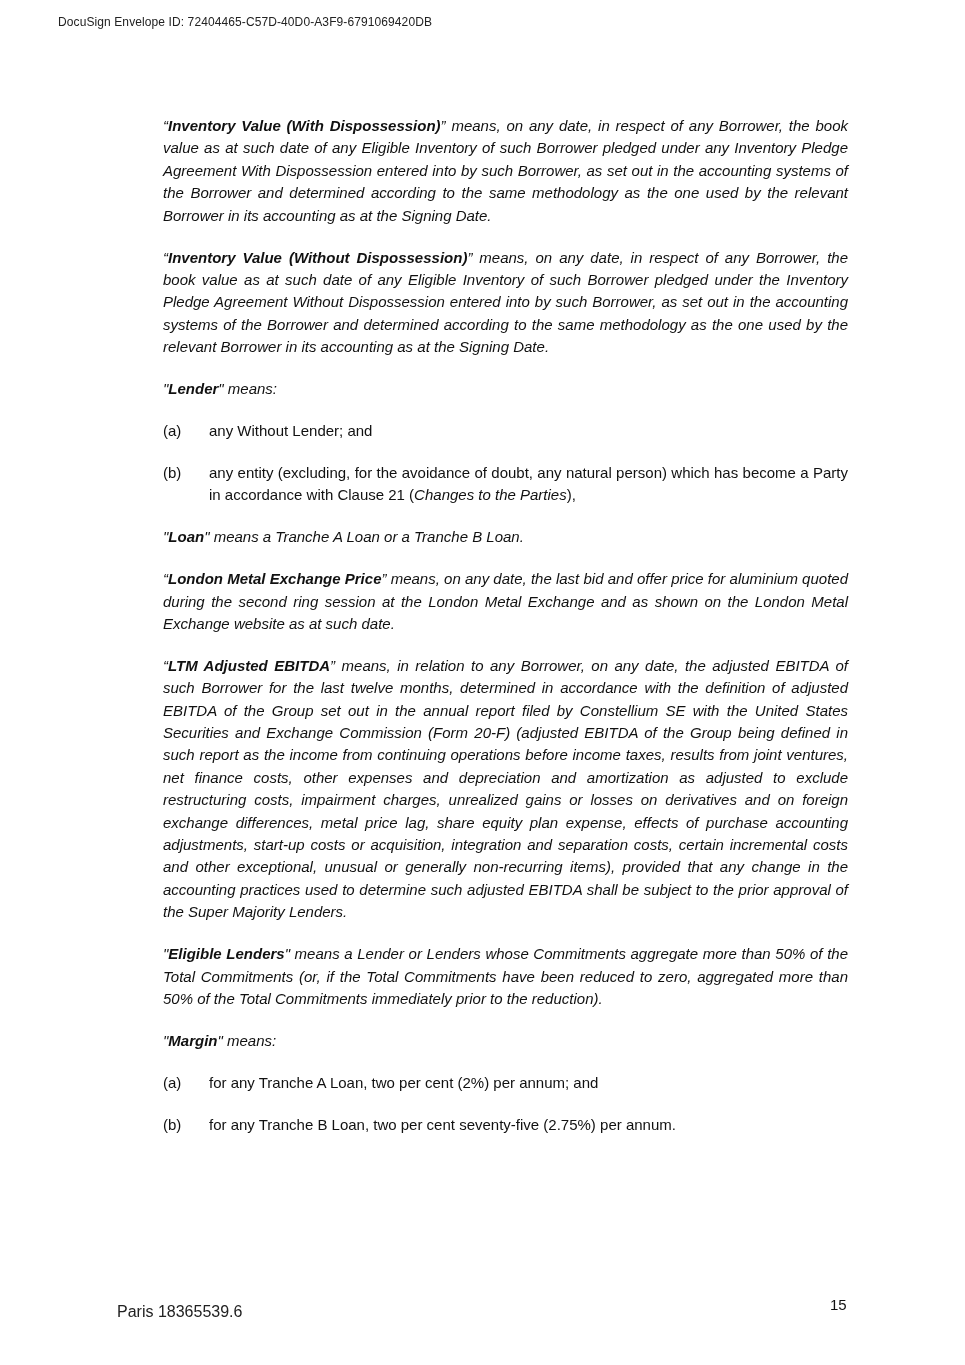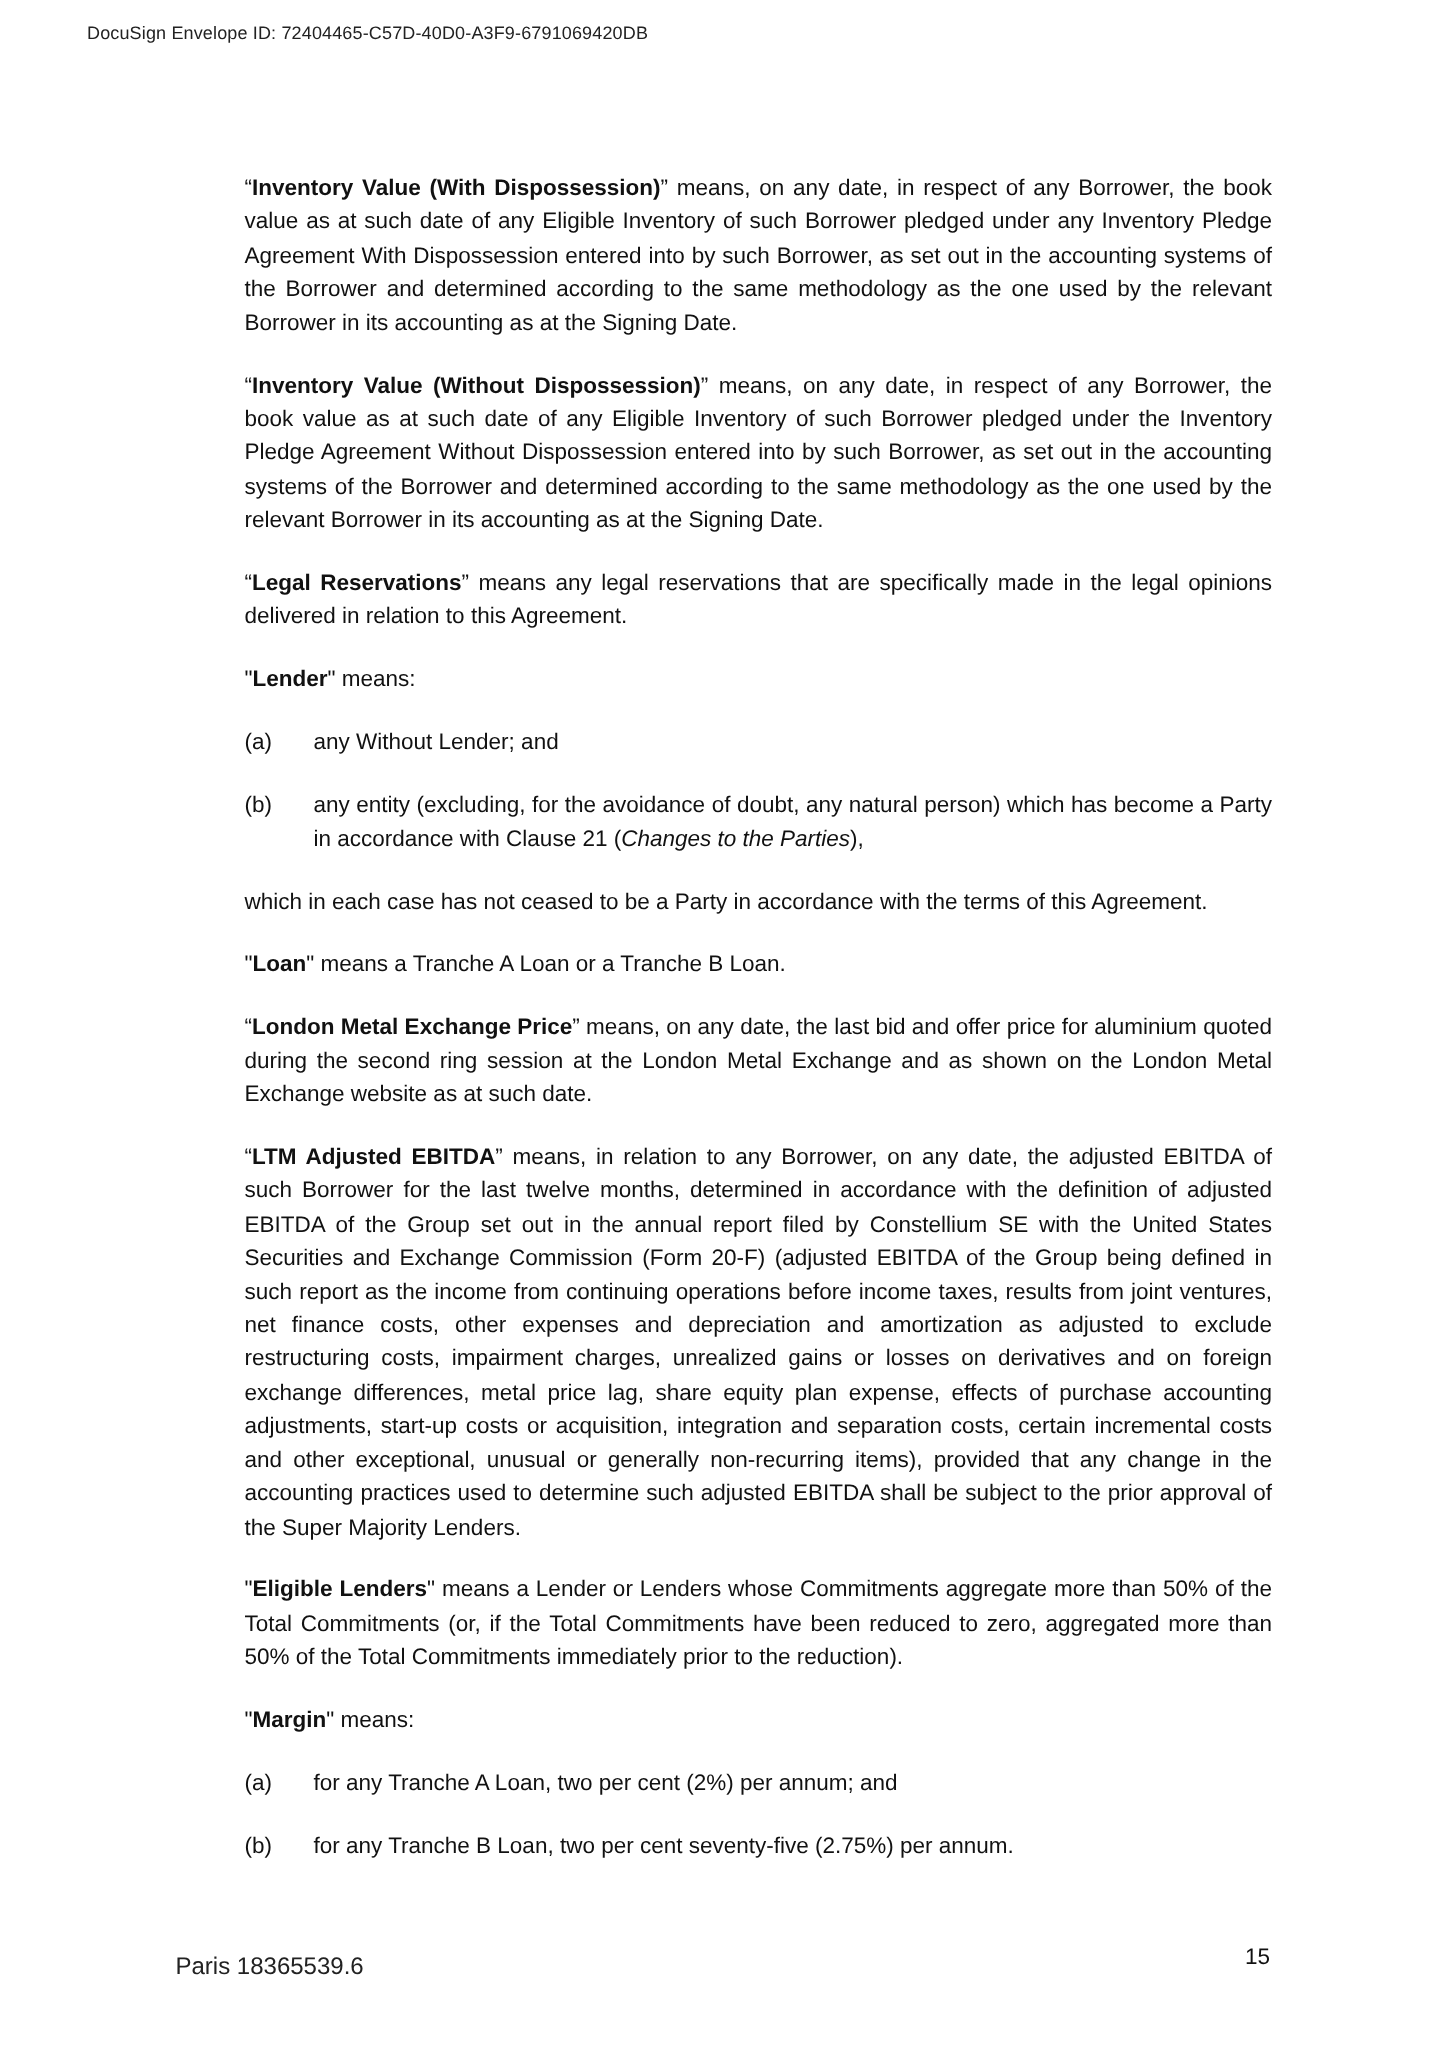--- a/index.html
+++ b/index.html
@@ -8,21 +8,21 @@
     font-family: "Liberation Sans", sans-serif; color: #111111;
   }
   .envelope {
     position: absolute; left: 26px; top: 15px;
     font-size: 12px; color: #222222; letter-spacing: 0.1px; margin-left: 32px;
   }
   .content {
     position: absolute; left: 163px; top: 115px; width: 685px;
     font-size: 15px; line-height: 22.4px;
   }
-  .para { margin: 0 0 19.5px 0; text-align: justify; }
+  .para { margin: 0 0 19.5px 0; text-align: justify; font-style: italic; }
   .para b { font-weight: bold; }
   .item { display: flex; margin: 0 0 19.5px 0; }
   .item .num { width: 46px; flex: 0 0 46px; }
   .item .txt { flex: 1; text-align: justify; }
   .page-number {
     position: absolute; left: 830px; top: 1264px; font-size: 15px; color: #111; margin-top: 32px;
   }
   .footer-ref {
     position: absolute; left: 117px; top: 1303px; font-size: 16px; color: #222;
   }
@@ -31,33 +31,31 @@
 <body>
 
 <div class="envelope">DocuSign Envelope ID: 72404465-C57D-40D0-A3F9-6791069420DB</div>
 
 <div class="content">
 
   <p class="para"><span>“</span><b>Inventory Value (With Dispossession)</b><span>”</span><span> means, on any date, in respect of any Borrower, the book value as at such date of any Eligible Inventory of such Borrower pledged under any Inventory Pledge Agreement With Dispossession entered into by such Borrower, as set out in the accounting systems of the Borrower and determined according to the same methodology as the one used by the relevant Borrower in its accounting as at the Signing Date.</span></p>
 
   <p class="para"><span>“</span><b>Inventory Value (Without Dispossession)</b><span>”</span><span> means, on any date, in respect of any Borrower, the book value as at such date of any Eligible Inventory of such Borrower pledged under the Inventory Pledge Agreement Without Dispossession entered into by such Borrower, as set out in the accounting systems of the Borrower and determined according to the same methodology as the one used by the relevant Borrower in its accounting as at the Signing Date.</span></p>
 
-  <p class="para"><span>“</span><b>Legal Reservations</b><span>”</span><span> means any legal reservations that are specifically made in the legal opinions delivered in relation to this Agreement.</span></p>
 
   <p class="para"><span>"</span><b>Lender</b><span>"</span><span> means:</span></p>
 
   <div class="item">
     <span class="num">(a)</span>
     <span class="txt">any Without Lender; and</span>
   </div>
   <div class="item">
     <span class="num">(b)</span>
     <span class="txt"><span>any entity (excluding, for the avoidance of doubt, any natural person) which has become a Party in accordance with Clause 21 (</span><i>Changes to the Parties</i><span>),</span></span>
   </div>
-  <p class="para">which in each case has not ceased to be a Party in accordance with the terms of this Agreement.</p>
 
   <p class="para"><span>"</span><b>Loan</b><span>"</span><span> means a Tranche A Loan or a Tranche B Loan.</span></p>
 
   <p class="para"><span>“</span><b>London Metal Exchange Price</b><span>”</span><span> means, on any date, the last bid and offer price for aluminium quoted during the second ring session at the London Metal Exchange and as shown on the London Metal Exchange website as at such date.</span></p>
 
   <p class="para"><span>“</span><b>LTM Adjusted EBITDA</b><span>”</span><span> means, in relation to any Borrower, on any date, the adjusted EBITDA of such Borrower for the last twelve months, determined in accordance with the definition of adjusted EBITDA of the Group set out in the annual report filed by Constellium SE with the United States Securities and Exchange Commission (Form 20-F) (adjusted EBITDA of the Group being defined in such report as the income from continuing operations before income taxes, results from joint ventures, net finance costs, other expenses and depreciation and amortization as adjusted to exclude restructuring costs, impairment charges, unrealized gains or losses on derivatives and on foreign exchange differences, metal price lag, share equity plan expense, effects of purchase accounting adjustments, start-up costs or acquisition, integration and separation costs, certain incremental costs and other exceptional, unusual or generally non-recurring items), provided that any change in the accounting practices used to determine such adjusted EBITDA shall be subject to the prior approval of the Super Majority Lenders.</span></p>
 
   <p class="para"><span>"</span><b>Eligible Lenders</b><span>"</span><span> means a Lender or Lenders whose Commitments aggregate more than 50% of the Total Commitments (or, if the Total Commitments have been reduced to zero, aggregated more than 50% of the Total Commitments immediately prior to the reduction).</span></p>
 
   <p class="para"><span>"</span><b>Margin</b><span>"</span><span> means:</span></p>

